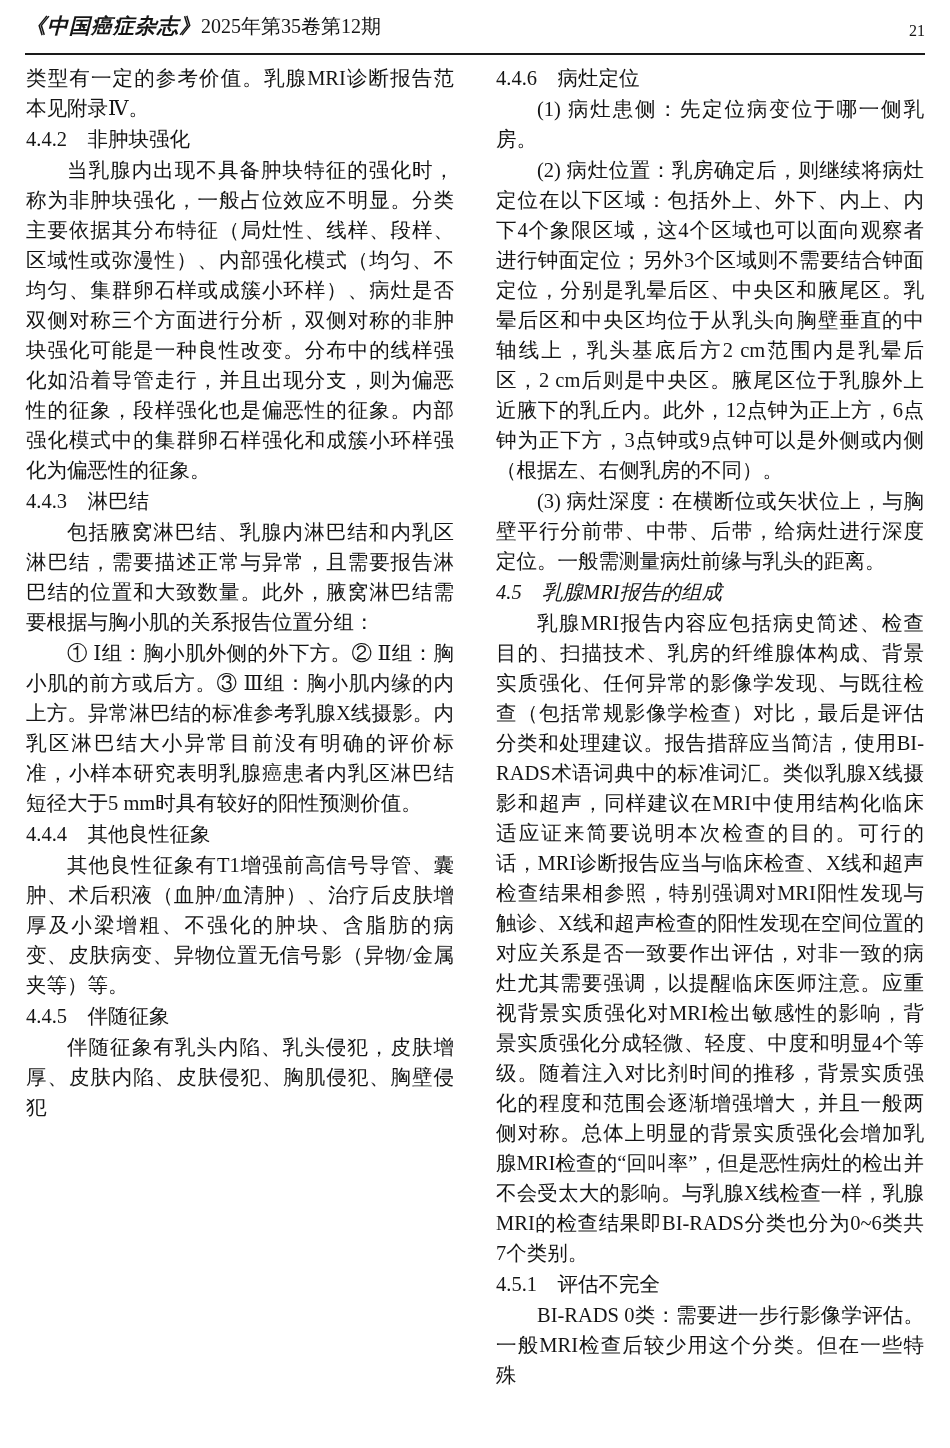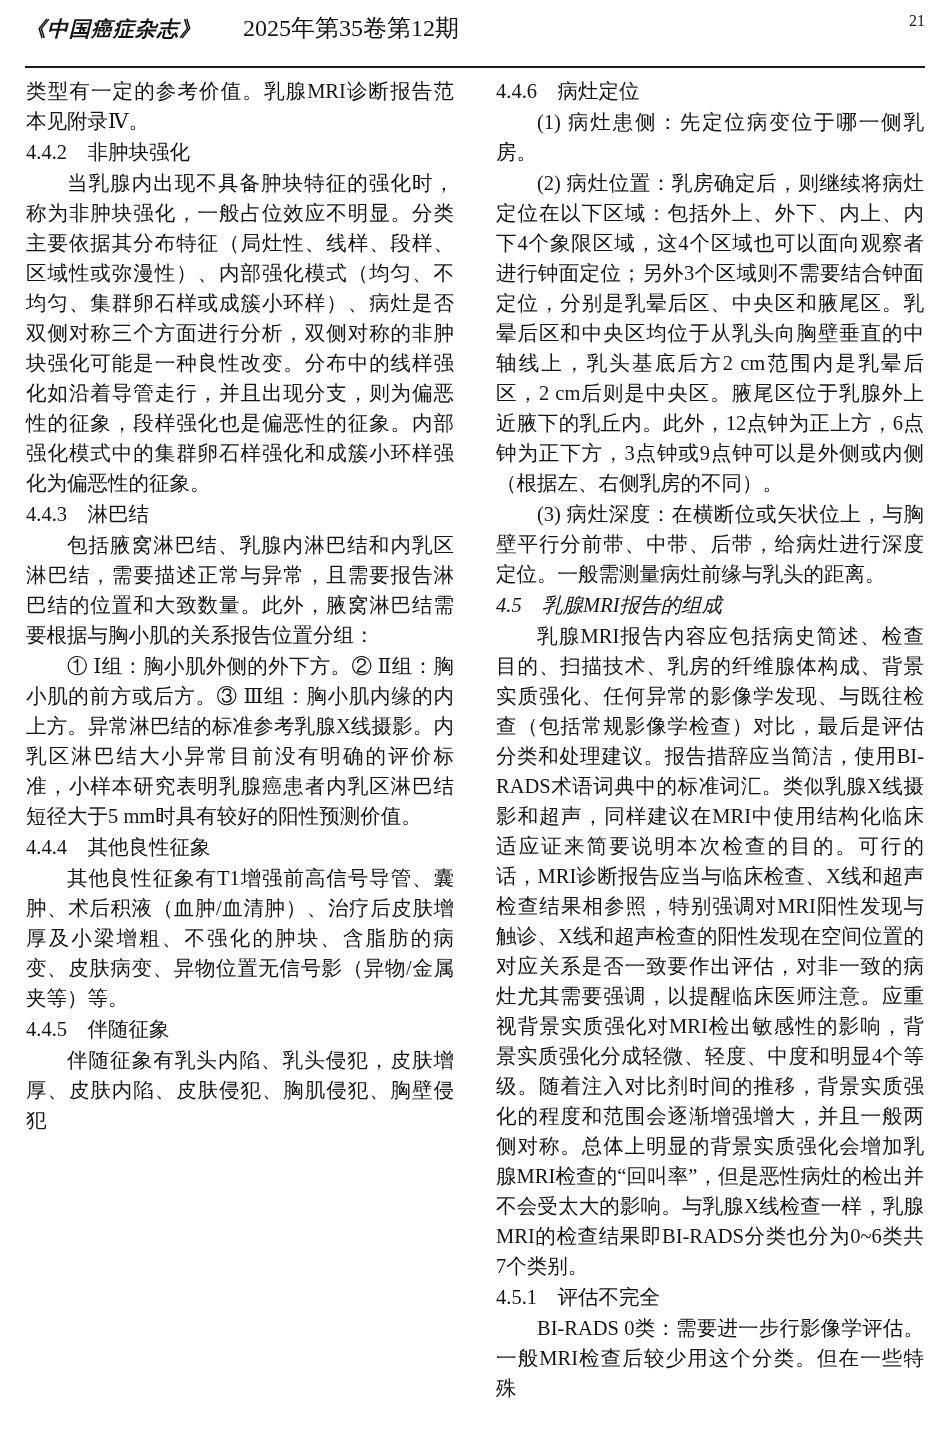--- a/index.html
+++ b/index.html
@@ -18,38 +18,37 @@
   .page {
     padding: 8px 25px 0 25px;
     box-sizing: border-box;
     width: 950px;
     height: 1448px;
   }
   
   .running-head {
     display: flex;
     justify-content: space-between;
-    align-items: flex-start;
+    align-items: flex-end;
     border-bottom: 2px solid #1a1a1a;
-    padding-bottom: 22px;
+    padding-bottom: 13px;
     padding-top: 4px;
   }
   .head-left {
     display: flex;
     align-items: baseline;
   }
   .journal-title {
     font-size: 21px;
     font-weight: bold;
     font-style: italic;
     letter-spacing: 1px;
   }
   .issue-info {
-    font-size: 24px;
-    margin-left: 42px;
+    font-size: 20px;
   }
   .page-number {
     font-size: 16px;
   }
   
   .columns {
     display: flex;
     gap: 40px;
     margin-top: 7px;
   }

